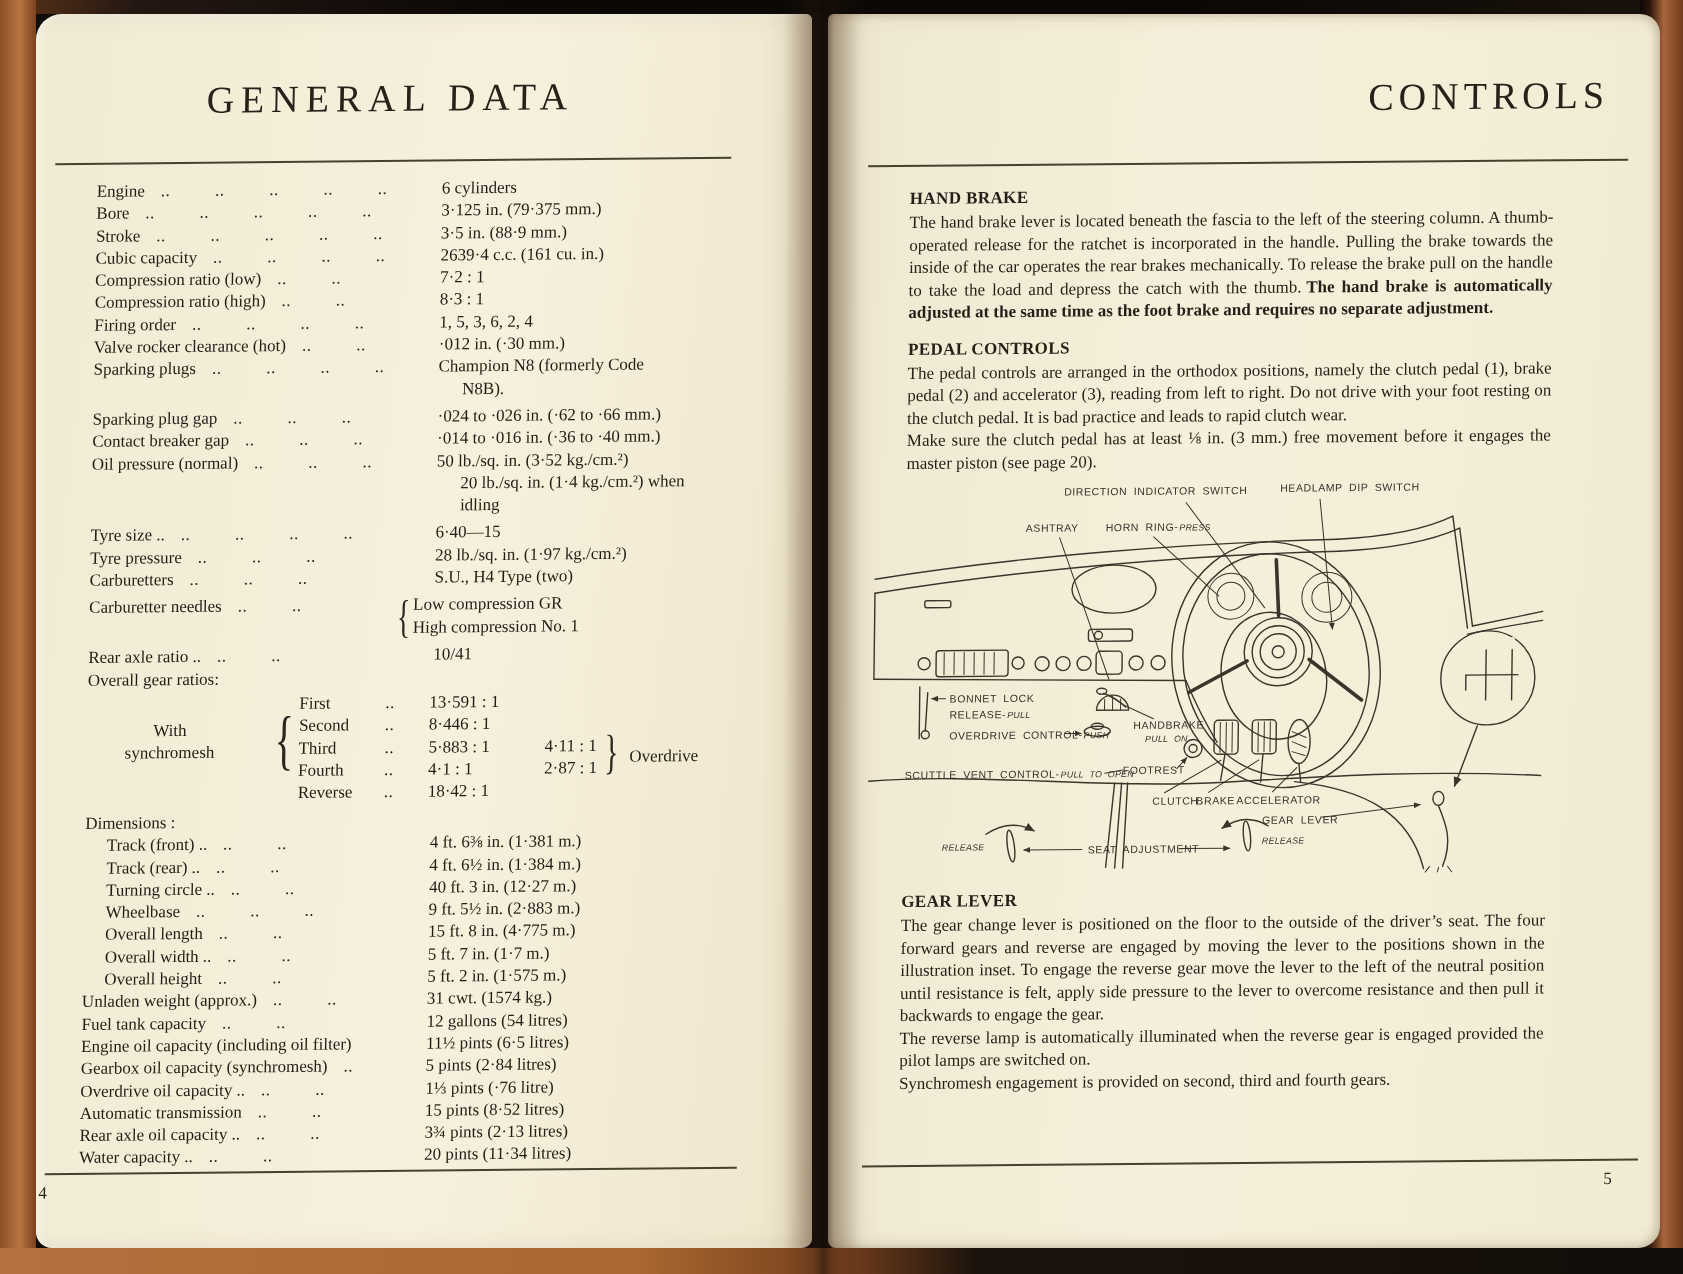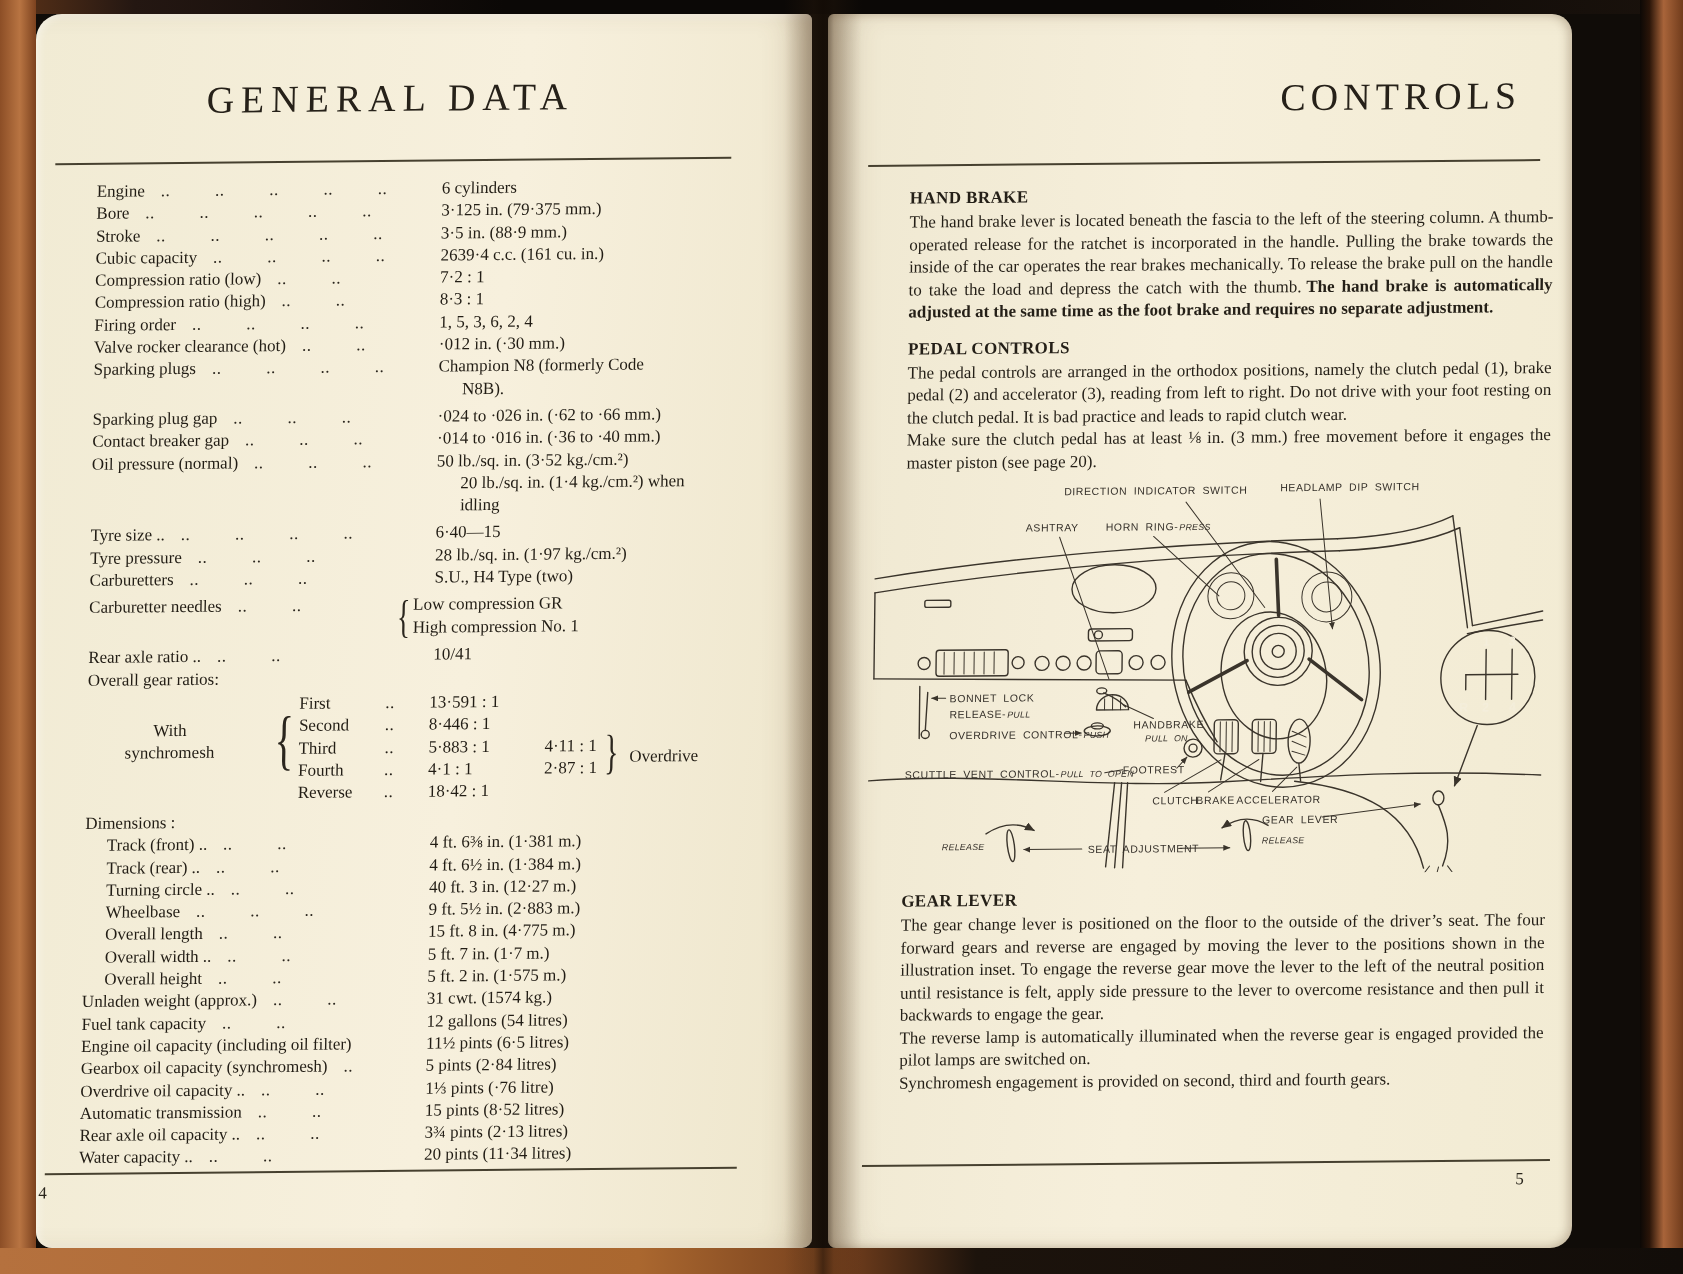--- a/index.html
+++ b/index.html
@@ -17,21 +17,21 @@
     background:linear-gradient(to left,#713c1c,#a8643a 45%,#2a1509 78%,#0c0805 100%);}
   .leather-bottom{position:absolute;left:0;bottom:0;height:26px;width:100%;
     background:linear-gradient(to right,#b5713e,#aa672f 38%,#743f1d 50%,#1c130c 58%,#120d09 100%);}
   .gutter{position:absolute;left:784px;top:0;width:78px;height:100%;z-index:5;pointer-events:none;
     background:linear-gradient(to right,rgba(58,36,16,0),rgba(58,36,16,.25) 38%,rgba(26,15,6,.55) 50%,rgba(58,36,16,.22) 64%,rgba(58,36,16,0));}
   
   .page{position:absolute;top:14px;bottom:26px;overflow:hidden;color:#221d15;z-index:2;}
   .page-left{left:36px;width:776px;border-radius:26px 6px 10px 16px;
     background:linear-gradient(96deg,#f1ebd4 0%,#f7f0dd 55%,#eee6cc 100%);
     box-shadow:inset -30px 0 36px -20px rgba(96,62,28,.42), inset 2px 2px 8px rgba(255,255,255,.5);}
-  .page-right{left:828px;width:744px;border-radius:6px 20px 22px 8px;
+  .page-right{left:828px;width:832px;border-radius:6px 20px 22px 8px;
     background:linear-gradient(94deg,#efe8d1 0%,#f6efdb 45%,#f2ebd3 100%);
     box-shadow:inset 32px 0 38px -22px rgba(96,62,28,.45), inset -4px 0 10px rgba(70,40,15,.25);}
   .content{position:absolute;inset:0;}
   .content-l{transform:rotate(-.55deg) skewX(-1.6deg);transform-origin:45% 0;}
   .content-r{transform:rotate(-.5deg) skewX(-1.2deg);transform-origin:50% 0;}
   .title{position:absolute;font-size:38px;font-weight:400;color:#262119;white-space:nowrap;}
   .title-l{top:62px;left:0;width:712px;text-align:center;letter-spacing:7px;}
   .title-r{top:62px;right:50px;letter-spacing:5px;}
   .rule{position:absolute;height:2px;background:#46402f;}
   .rule-t-l{left:22px;width:676px;top:146px;}

